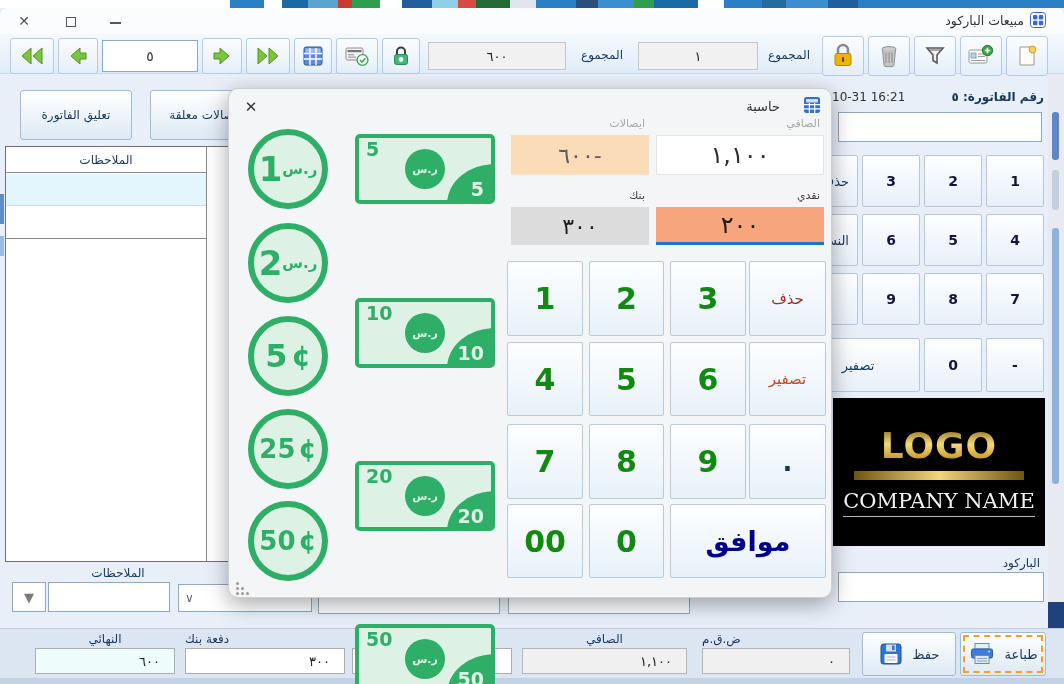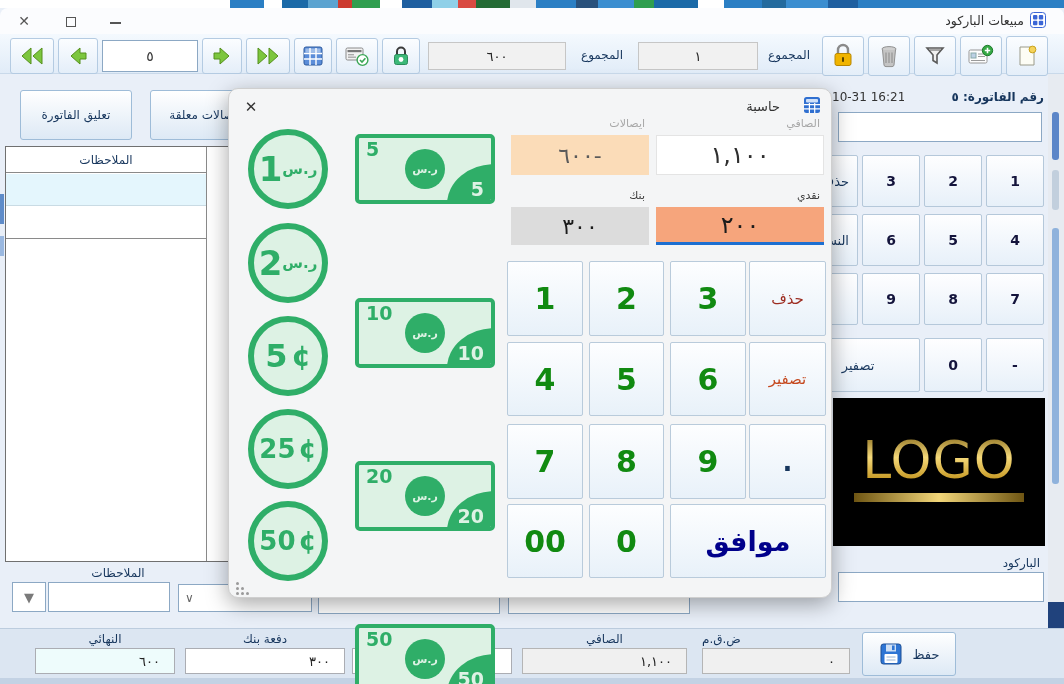--- a/index.html
+++ b/index.html
@@ -256,43 +256,44 @@
       <span>تصفير</span>
     </div>
   <div class="st rkey" style="left:924px;top:338px;width:58px;height:54px">
       <span>0</span>
     </div>
   <div class="st rkey" style="left:986px;top:338px;width:58px;height:54px">
       <span>-</span>
     </div>
 
   <div class="st" style="left:833px;top:398px;width:212px;height:148px;background:#000;display:flex;flex-direction:column;align-items:center;justify-content:center;overflow:hidden">
-    <div style="font-size:52px;font-weight:normal;letter-spacing:1px;background:linear-gradient(180deg,#8a6d1f,#f5d97a 45%,#b8860b);-webkit-background-clip:text;background-clip:text;color:transparent;line-height:1">LOGO</div>
+    <div style="font-size:36px;font-weight:bold;letter-spacing:1px;background:linear-gradient(180deg,#8a6d1f,#f5d97a 45%,#b8860b);-webkit-background-clip:text;background-clip:text;color:transparent;line-height:1">LOGO</div>
     <div style="width:170px;height:9px;margin:7px 0 9px;background:linear-gradient(90deg,#6e5513,#f2d679 50%,#6e5513)"></div>
+    <div style="font-family:'DejaVu Serif',serif;font-size:21px;color:#f2f2f2;white-space:nowrap;border-bottom:1px solid #bbb;padding-bottom:3px">COMPANY NAME</div>
   </div>
 
   <div class="st lbl" style="right:24px;top:556px"><span>الباركود</span></div>
   <div class="st inset" style="left:838px;top:572px;width:206px;height:30px"></div>
 
   <div class="st" style="left:1048px;top:74px;width:16px;height:554px;background:#e7ebf1">
     <div class="st" style="left:4px;top:38px;width:7px;height:48px;background:#5c86c8;border-radius:3px"></div>
     <div class="st" style="left:4px;top:96px;width:7px;height:40px;background:#c2cfdd;border-radius:3px"></div>
     <div class="st" style="left:4px;top:154px;width:7px;height:256px;background:#8fb2dc;border-radius:3px"></div>
     <div class="st" style="left:0;top:528px;width:16px;height:26px;background:#20427c"></div>
   </div>
 
   <div class="st" style="left:0;top:628px;width:1064px;height:50px;background:#dce6f2;border-top:1px solid #bcccde"></div>
   <div class="st" style="left:0;top:678px;width:1064px;height:6px;background:#c3d2e4"></div>
 
   <div class="st lbl" style="left:35px;top:632px;width:140px;text-align:center"><span>النهائي</span></div>
   <div class="st fieldv" style="left:35px;top:648px;width:140px;height:26px;background:#eefcfc;border:1px solid #abadb3">
       <span>٦٠٠</span>
     </div>
 
-  <div class="st lbl" style="left:185px;top:632px;width:160px;text-align:center"><span>دفعة بنك</span></div>
+  <div class="st lbl" style="left:185px;top:632px;width:160px;text-align:left"><span>دفعة بنك</span></div>
   <div class="st fieldv" style="left:185px;top:648px;width:160px;height:26px;background:#fff;border:1px solid #abadb3">
       <span>٣٠٠</span>
     </div>
 
   <div class="st lbl" style="left:352px;top:632px;width:160px;text-align:center"><span>دفعة نقدي</span></div>
   <div class="st fieldv" style="left:352px;top:648px;width:160px;height:26px;background:#fff;border:1px solid #abadb3">
       <span>٢٠٠</span>
     </div>
 
   <div class="st lbl" style="left:522px;top:632px;width:165px;text-align:center"><span>الصافي</span></div>
@@ -310,20 +311,32 @@
       <svg width="24" height="24" viewBox="0 0 24 24">
           <rect x="2" y="2" width="20" height="20" rx="2.5" fill="#2e75d4" stroke="#1d4e94"></rect>
           <rect x="7" y="2.5" width="10" height="7" fill="#cfe0f4"></rect>
           <rect x="13" y="3.5" width="2.6" height="4.6" fill="#2e75d4"></rect>
           <rect x="5.5" y="12" width="13" height="9" rx="1" fill="#fff"></rect>
           <path d="M7.5 15 H16.5 M7.5 18 H16.5" stroke="#9ab4d4"></path>
         </svg>
     </span>
     <span>حفظ</span>
   </div>
+  <div class="st pbtn" style="left:960px;top:632px;width:86px;height:44px;gap:10px;font-size:13px;outline:2px dashed #f0a030;outline-offset:-5px">
+    <span class="fx">
+      <svg width="26" height="24" viewBox="0 0 26 24">
+          <rect x="6" y="1.5" width="14" height="5.5" fill="#e8eef6" stroke="#6b8cb8"></rect>
+          <rect x="2.5" y="7" width="21" height="9" rx="1.5" fill="#3d7fd6" stroke="#2a5ea8"></rect>
+          <circle cx="20" cy="9.5" r="1" fill="#cfe0f4"></circle>
+          <rect x="6" y="13.5" width="14" height="8" fill="#dfe9f4" stroke="#6b8cb8"></rect>
+          <path d="M8 16.5 H18 M8 19 H18" stroke="#8aa4c4"></path>
+        </svg>
+    </span>
+    <span>طباعة</span>
+  </div>
 
   <div class="st" style="left:228px;top:88px;width:604px;height:510px;background:#f4f5f6;border:1px solid #cfcfcf;border-radius:10px;box-shadow:0 6px 22px rgba(0,0,0,.35);z-index:10">
 
     <div class="st fx" style="left:10px;top:6px;width:24px;height:24px;font-size:15px;color:#333">
         <span>✕</span>
       </div>
     <div class="st" style="right:10px;top:7px;display:flex;align-items:flex-end;gap:23px;direction:rtl">
       <span class="fx">
         <svg width="18" height="18" viewBox="0 0 18 18">
             <rect x="1" y="1" width="16" height="16" rx="2.5" fill="#2f6fd0"></rect>

